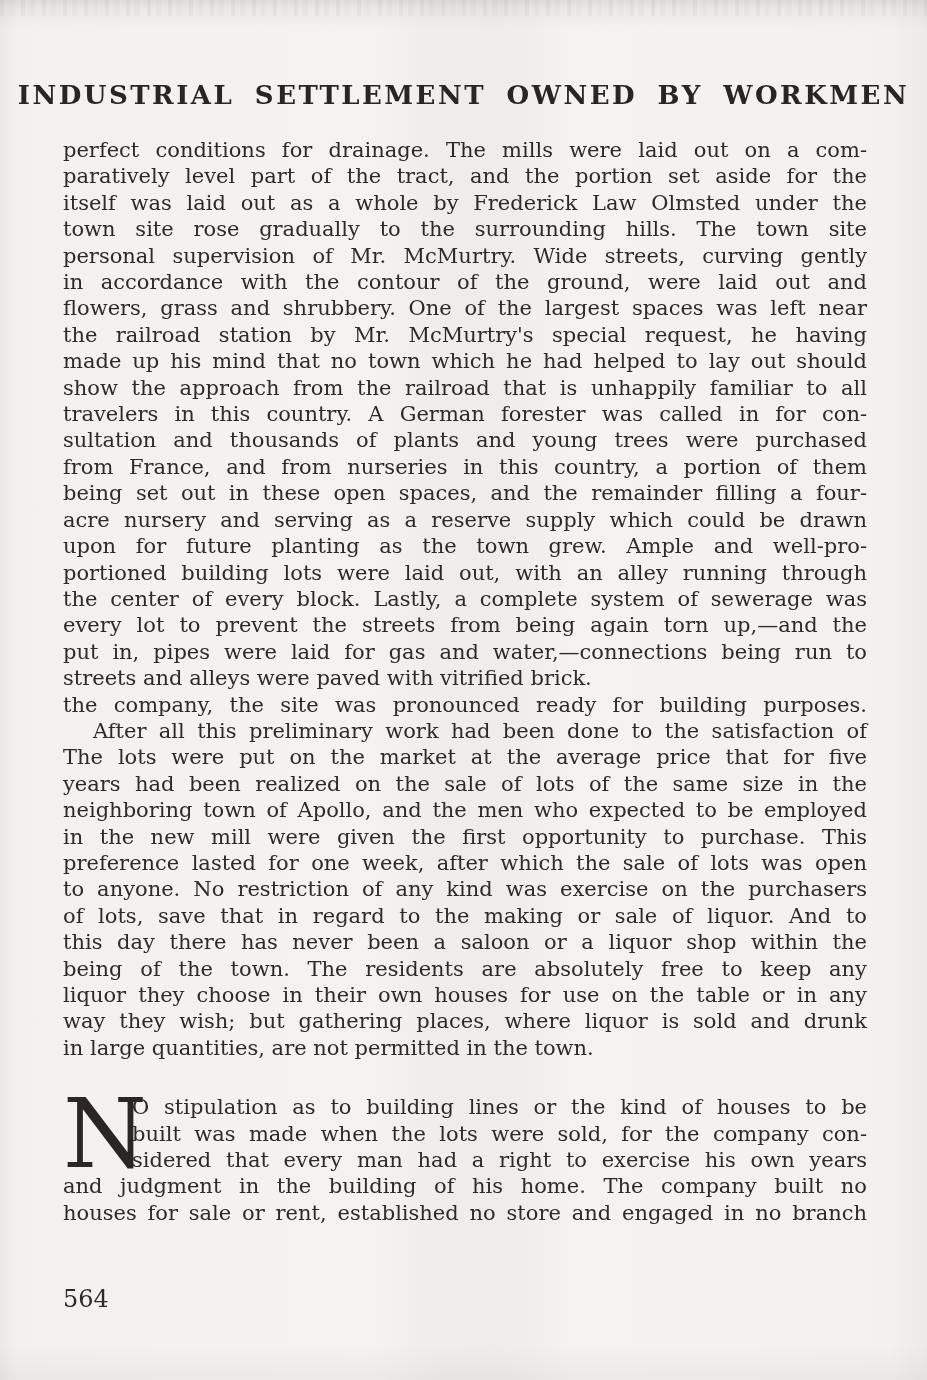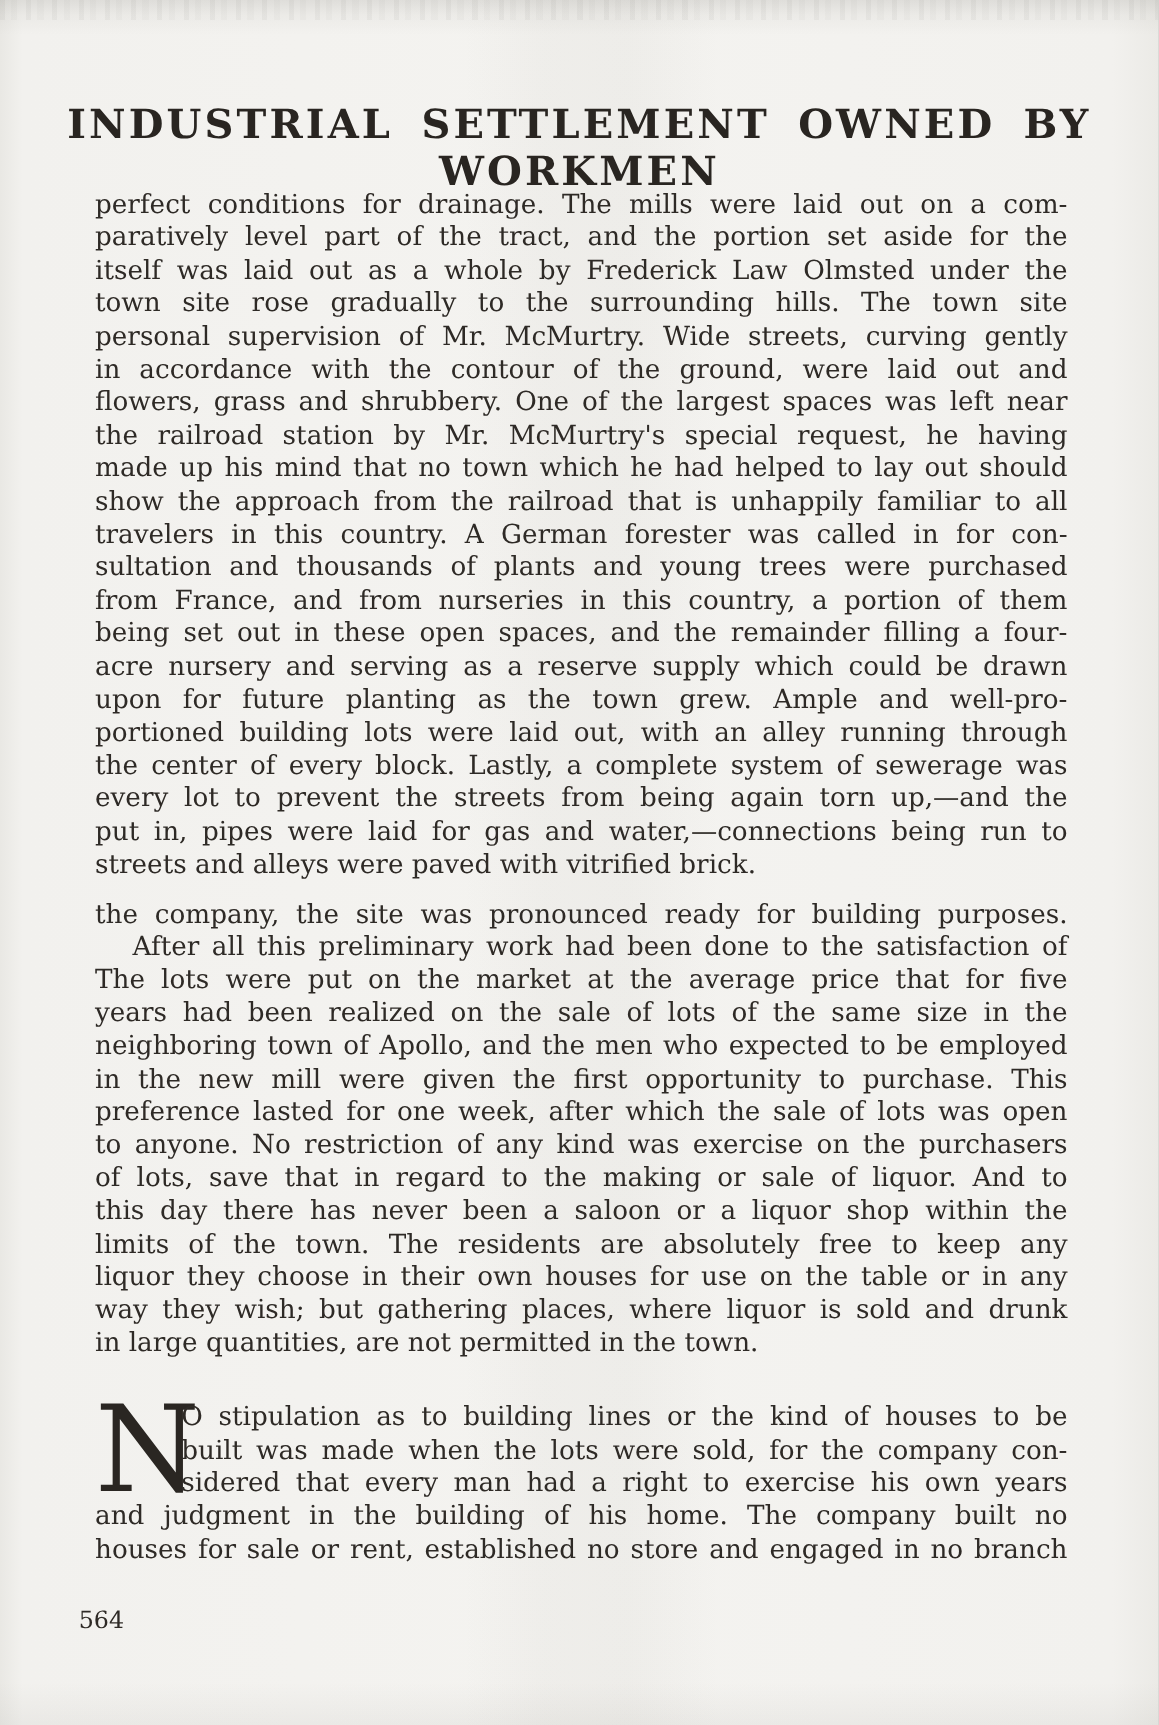--- a/index.html
+++ b/index.html
@@ -27,34 +27,34 @@
     background: repeating-linear-gradient(90deg,
       rgba(105,104,98,0.09) 0 4px, rgba(0,0,0,0) 4px 9px,
       rgba(105,104,98,0.05) 9px 14px, rgba(0,0,0,0) 14px 21px);
     opacity: 0.7;
   }
   .title {
     position: absolute;
     top: 80px; left: 0; right: 0;
     text-align: center;
     font-weight: bold;
-    font-size: 32px;
+    font-size: 26px;
     letter-spacing: 2.5px;
     word-spacing: 9px;
     color: #292521;
   }
   .page-body {
     position: absolute;
     top: 137px;
     left: 63px;
     width: 804px;
     font-size: 21px;
     line-height: 26.4px;
   }
-  .para { margin: 13px; }
+  .para { margin: 0; }
   .para.dropcap-para { margin-top: 33px; }
   .tline {
     text-align: justify;
     text-align-last: justify;
   }
   .tline.last { text-align-last: auto; }
   .tline.first-indent { text-indent: 30px; }
   .dropcap {
     float: left;
     font-size: 96px;
@@ -63,21 +63,21 @@
     width: 56px;
     margin: 1px 13px 0 0;
     color: #2a2622;
     text-align: left;
     text-align-last: auto;
   }
   .page-number {
     position: absolute;
     left: 63px;
     top: 1285px;
-    font-size: 19px;
+    font-size: 24px;
     color: #2e2a26;
   }
 </style>
 </head>
 <body>
 
 <div class="page">
   <div class="top-ghost-strip"></div>
   <div class="edge-shading"></div>
   <div class="title">INDUSTRIAL SETTLEMENT OWNED BY WORKMEN</div>
@@ -109,21 +109,21 @@
         <div class="tline">the company, the site was pronounced ready for building purposes.</div>
         <div class="tline first-indent">After all this preliminary work had been done to the satisfaction of</div>
         <div class="tline">The lots were put on the market at the average price that for five</div>
         <div class="tline">years had been realized on the sale of lots of the same size in the</div>
         <div class="tline">neighboring town of Apollo, and the men who expected to be employed</div>
         <div class="tline">in the new mill were given the first opportunity to purchase.  This</div>
         <div class="tline">preference lasted for one week, after which the sale of lots was open</div>
         <div class="tline">to anyone.  No restriction of any kind was exercise on the purchasers</div>
         <div class="tline">of lots, save that in regard to the making or sale of liquor.  And to</div>
         <div class="tline">this day there has never been a saloon or a liquor shop within the</div>
-        <div class="tline">limits of the town.  The residents are absolutely free to keep any</div>
+        <div class="tline">being of the town.  The residents are absolutely free to keep any</div>
         <div class="tline">liquor they choose in their own houses for use on the table or in any</div>
         <div class="tline">way they wish; but gathering places, where liquor is sold and drunk</div>
         <div class="tline last">in large quantities, are not permitted in the town.</div>
       </div>
       <div class="para dropcap-para">
         <div class="tline"><span class="dropcap">N</span>O stipulation as to building lines or the kind of houses to be</div>
         <div class="tline">built was made when the lots were sold, for the company con-</div>
         <div class="tline">sidered that every man had a right to exercise his own years</div>
         <div class="tline">and judgment in the building of his home.  The company built no</div>
         <div class="tline">houses for sale or rent, established no store and engaged in no branch</div>

